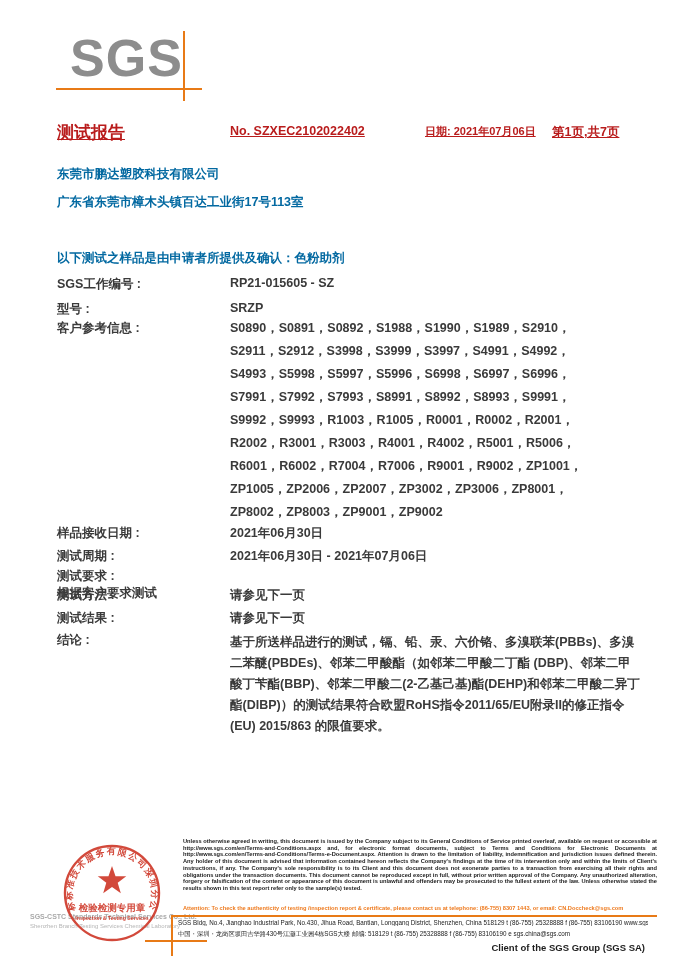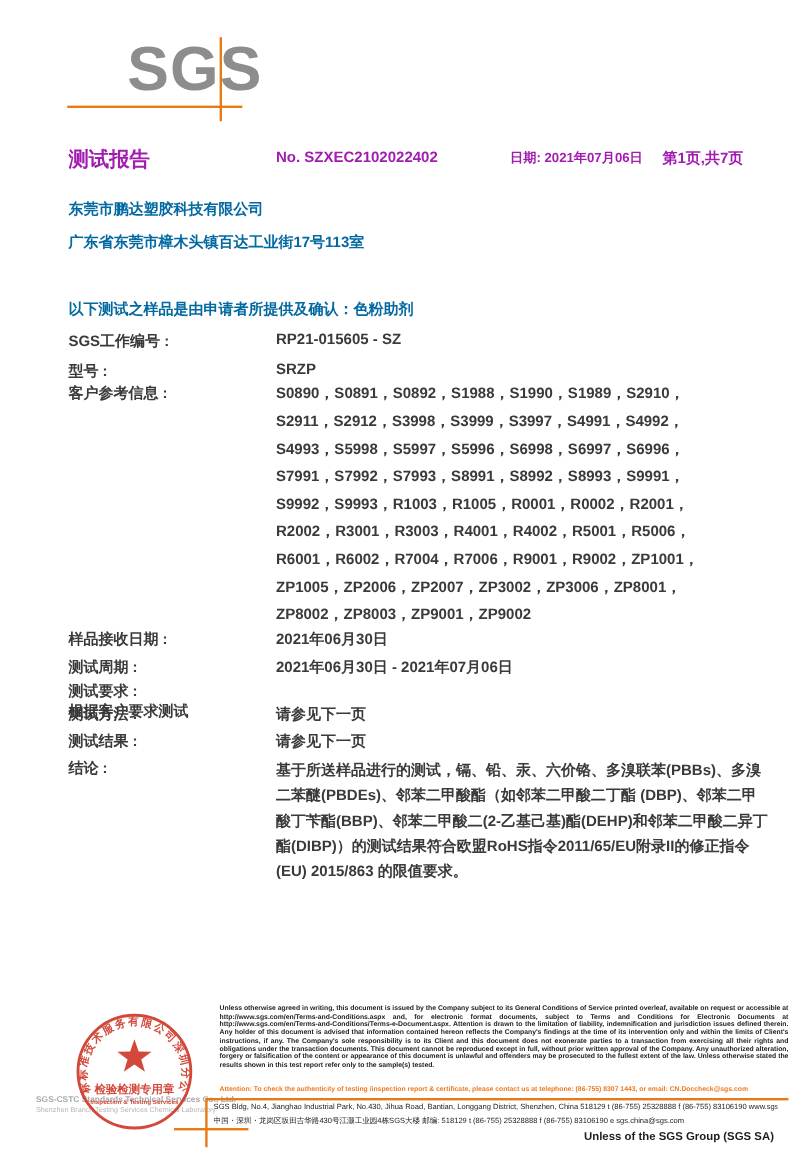--- a/index.html
+++ b/index.html
@@ -5,26 +5,26 @@
   html,body{margin:0;padding:0;}
   body{
     width:677px;height:959px;background:#ffffff;position:relative;
     font-family:"Liberation Sans","DejaVu Sans",sans-serif;color:#3e3e3e;
     -webkit-font-smoothing:antialiased;
   }
   .abs{position:absolute;}
   
   .logo-text{
     left:70px;top:30px;font-size:52px;font-weight:bold;color:#8d8d8d;
-    letter-spacing:1px;line-height:56px;margin-left:36px;
+    letter-spacing:1px;line-height:56px;
   }
   .logo-line-h{left:56px;top:88px;width:146px;height:2px;background:#e87a16;}
   .logo-line-v{left:183px;top:31px;width:2px;height:70px;background:#e87a16;}
   
-  .hdr{top:121px;font-weight:bold;color:#a21caf;}
+  .hdr{top:121px;font-weight:bold;color:#b91c1c;text-decoration:underline;}
   .hdr-title{left:57px;font-size:17px;}
   .hdr-no{left:230px;top:124px;font-size:12.5px;}
   .hdr-date{left:397px;top:124px;font-size:11px;margin-left:28px;}
   .hdr-page{left:552px;top:124px;font-size:12.5px;}
   
   .company{left:57px;font-size:12.5px;font-weight:bold;color:#0369a1;}
   
   .row{left:57px;width:585px;display:flex;font-size:12.5px;font-weight:bold;color:#3a3a3a;position:absolute;}
   .row .lbl{width:173px;flex:none;}
   .row .val{flex:1;}
@@ -139,13 +139,13 @@
 
 <div class="abs legal">Unless otherwise agreed in writing, this document is issued by the Company subject to its General Conditions of Service printed overleaf, available on request or accessible at http://www.sgs.com/en/Terms-and-Conditions.aspx and, for electronic format documents, subject to Terms and Conditions for Electronic Documents at http://www.sgs.com/en/Terms-and-Conditions/Terms-e-Document.aspx. Attention is drawn to the limitation of liability, indemnification and jurisdiction issues defined therein. Any holder of this document is advised that information contained hereon reflects the Company's findings at the time of its intervention only and within the limits of Client's instructions, if any. The Company's sole responsibility is to its Client and this document does not exonerate parties to a transaction from exercising all their rights and obligations under the transaction documents. This document cannot be reproduced except in full, without prior written approval of the Company. Any unauthorized alteration, forgery or falsification of the content or appearance of this document is unlawful and offenders may be prosecuted to the fullest extent of the law. Unless otherwise stated the results shown in this test report refer only to the sample(s) tested.</div>
 <div class="abs attention">Attention: To check the authenticity of testing /inspection report &amp; certificate, please contact us at telephone: (86-755) 8307 1443, or email: CN.Doccheck@sgs.com</div>
 
 <div class="abs rule-top"></div>
 <div class="abs addr addr-en">SGS Bldg, No.4, Jianghao Industrial Park, No.430, Jihua Road, Bantian, Longgang District, Shenzhen, China  518129    t (86-755) 25328888    f (86-755) 83106190    www.sgsgroup.com.cn</div>
 <div class="abs addr addr-cn">中国・深圳・龙岗区坂田吉华路430号江灏工业园4栋SGS大楼    邮编: 518129    t (86-755) 25328888    f (86-755) 83106190    e  sgs.china@sgs.com</div>
 <div class="abs cross-v"></div>
 <div class="abs cross-h"></div>
 
-<div class="abs member">Unless of the SGS Group (SGS SA)</div>
+<div class="abs member">Client of the SGS Group (SGS SA)</div>
 
 </body></html>

